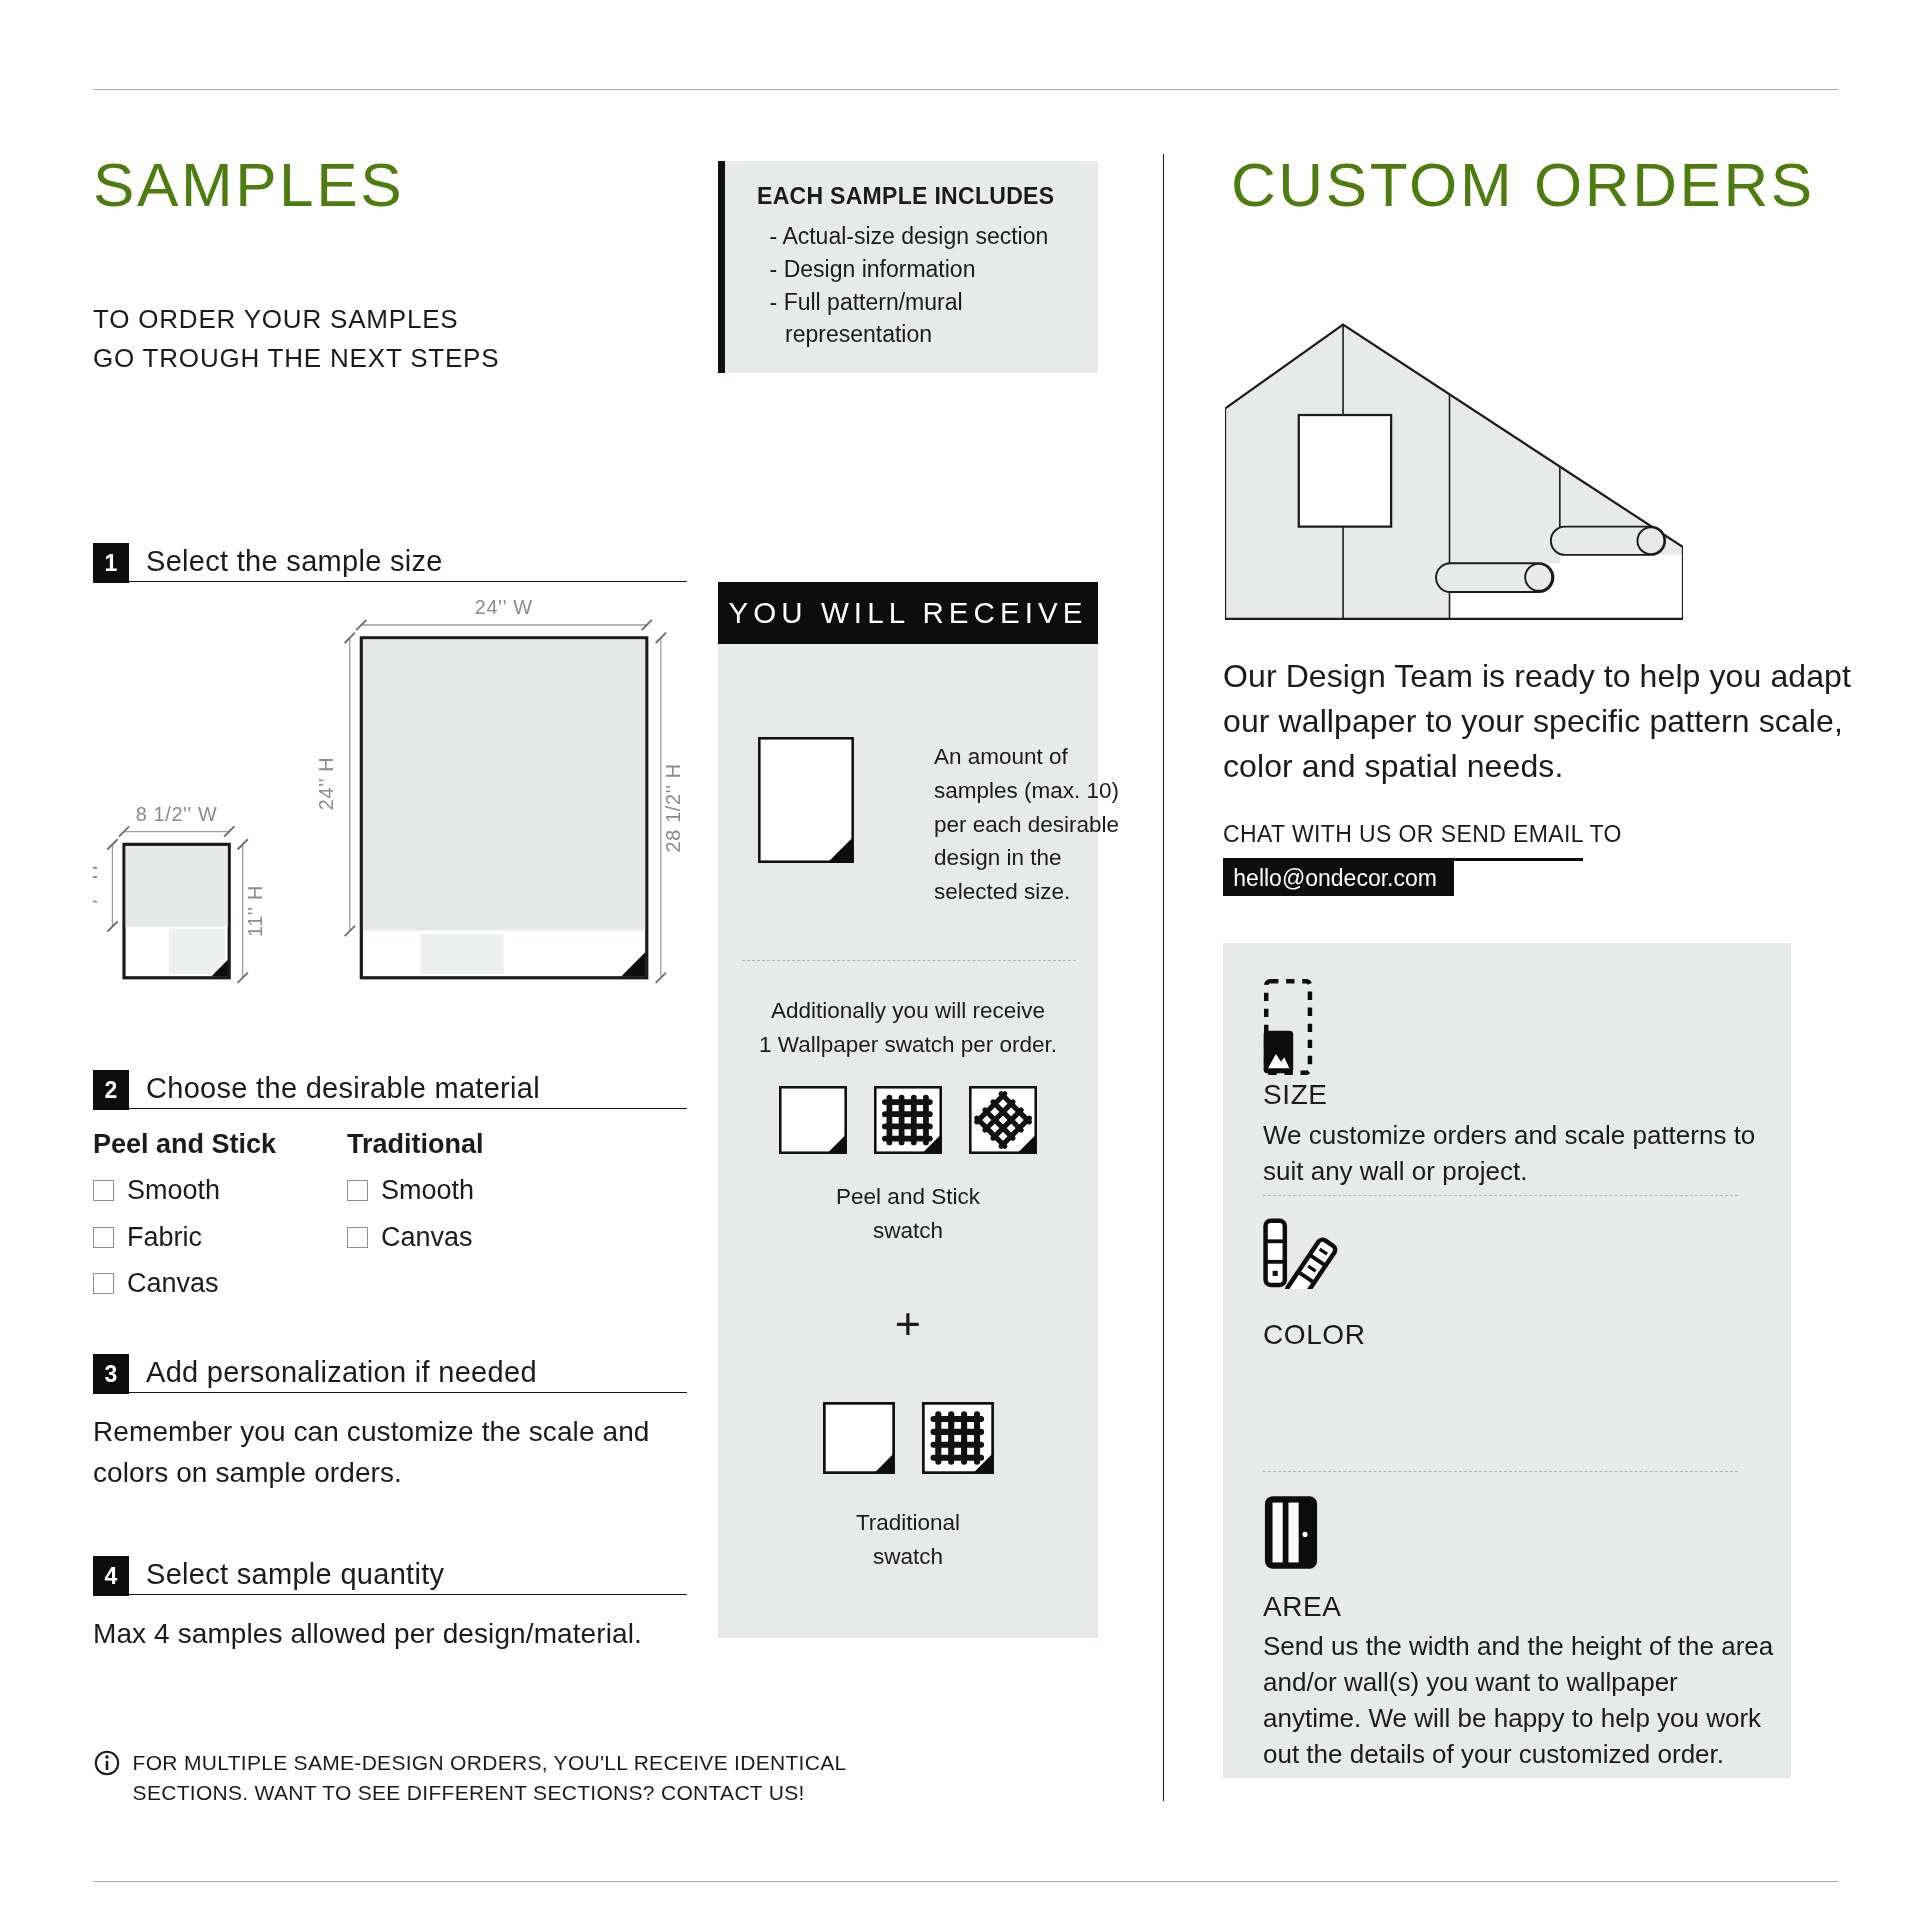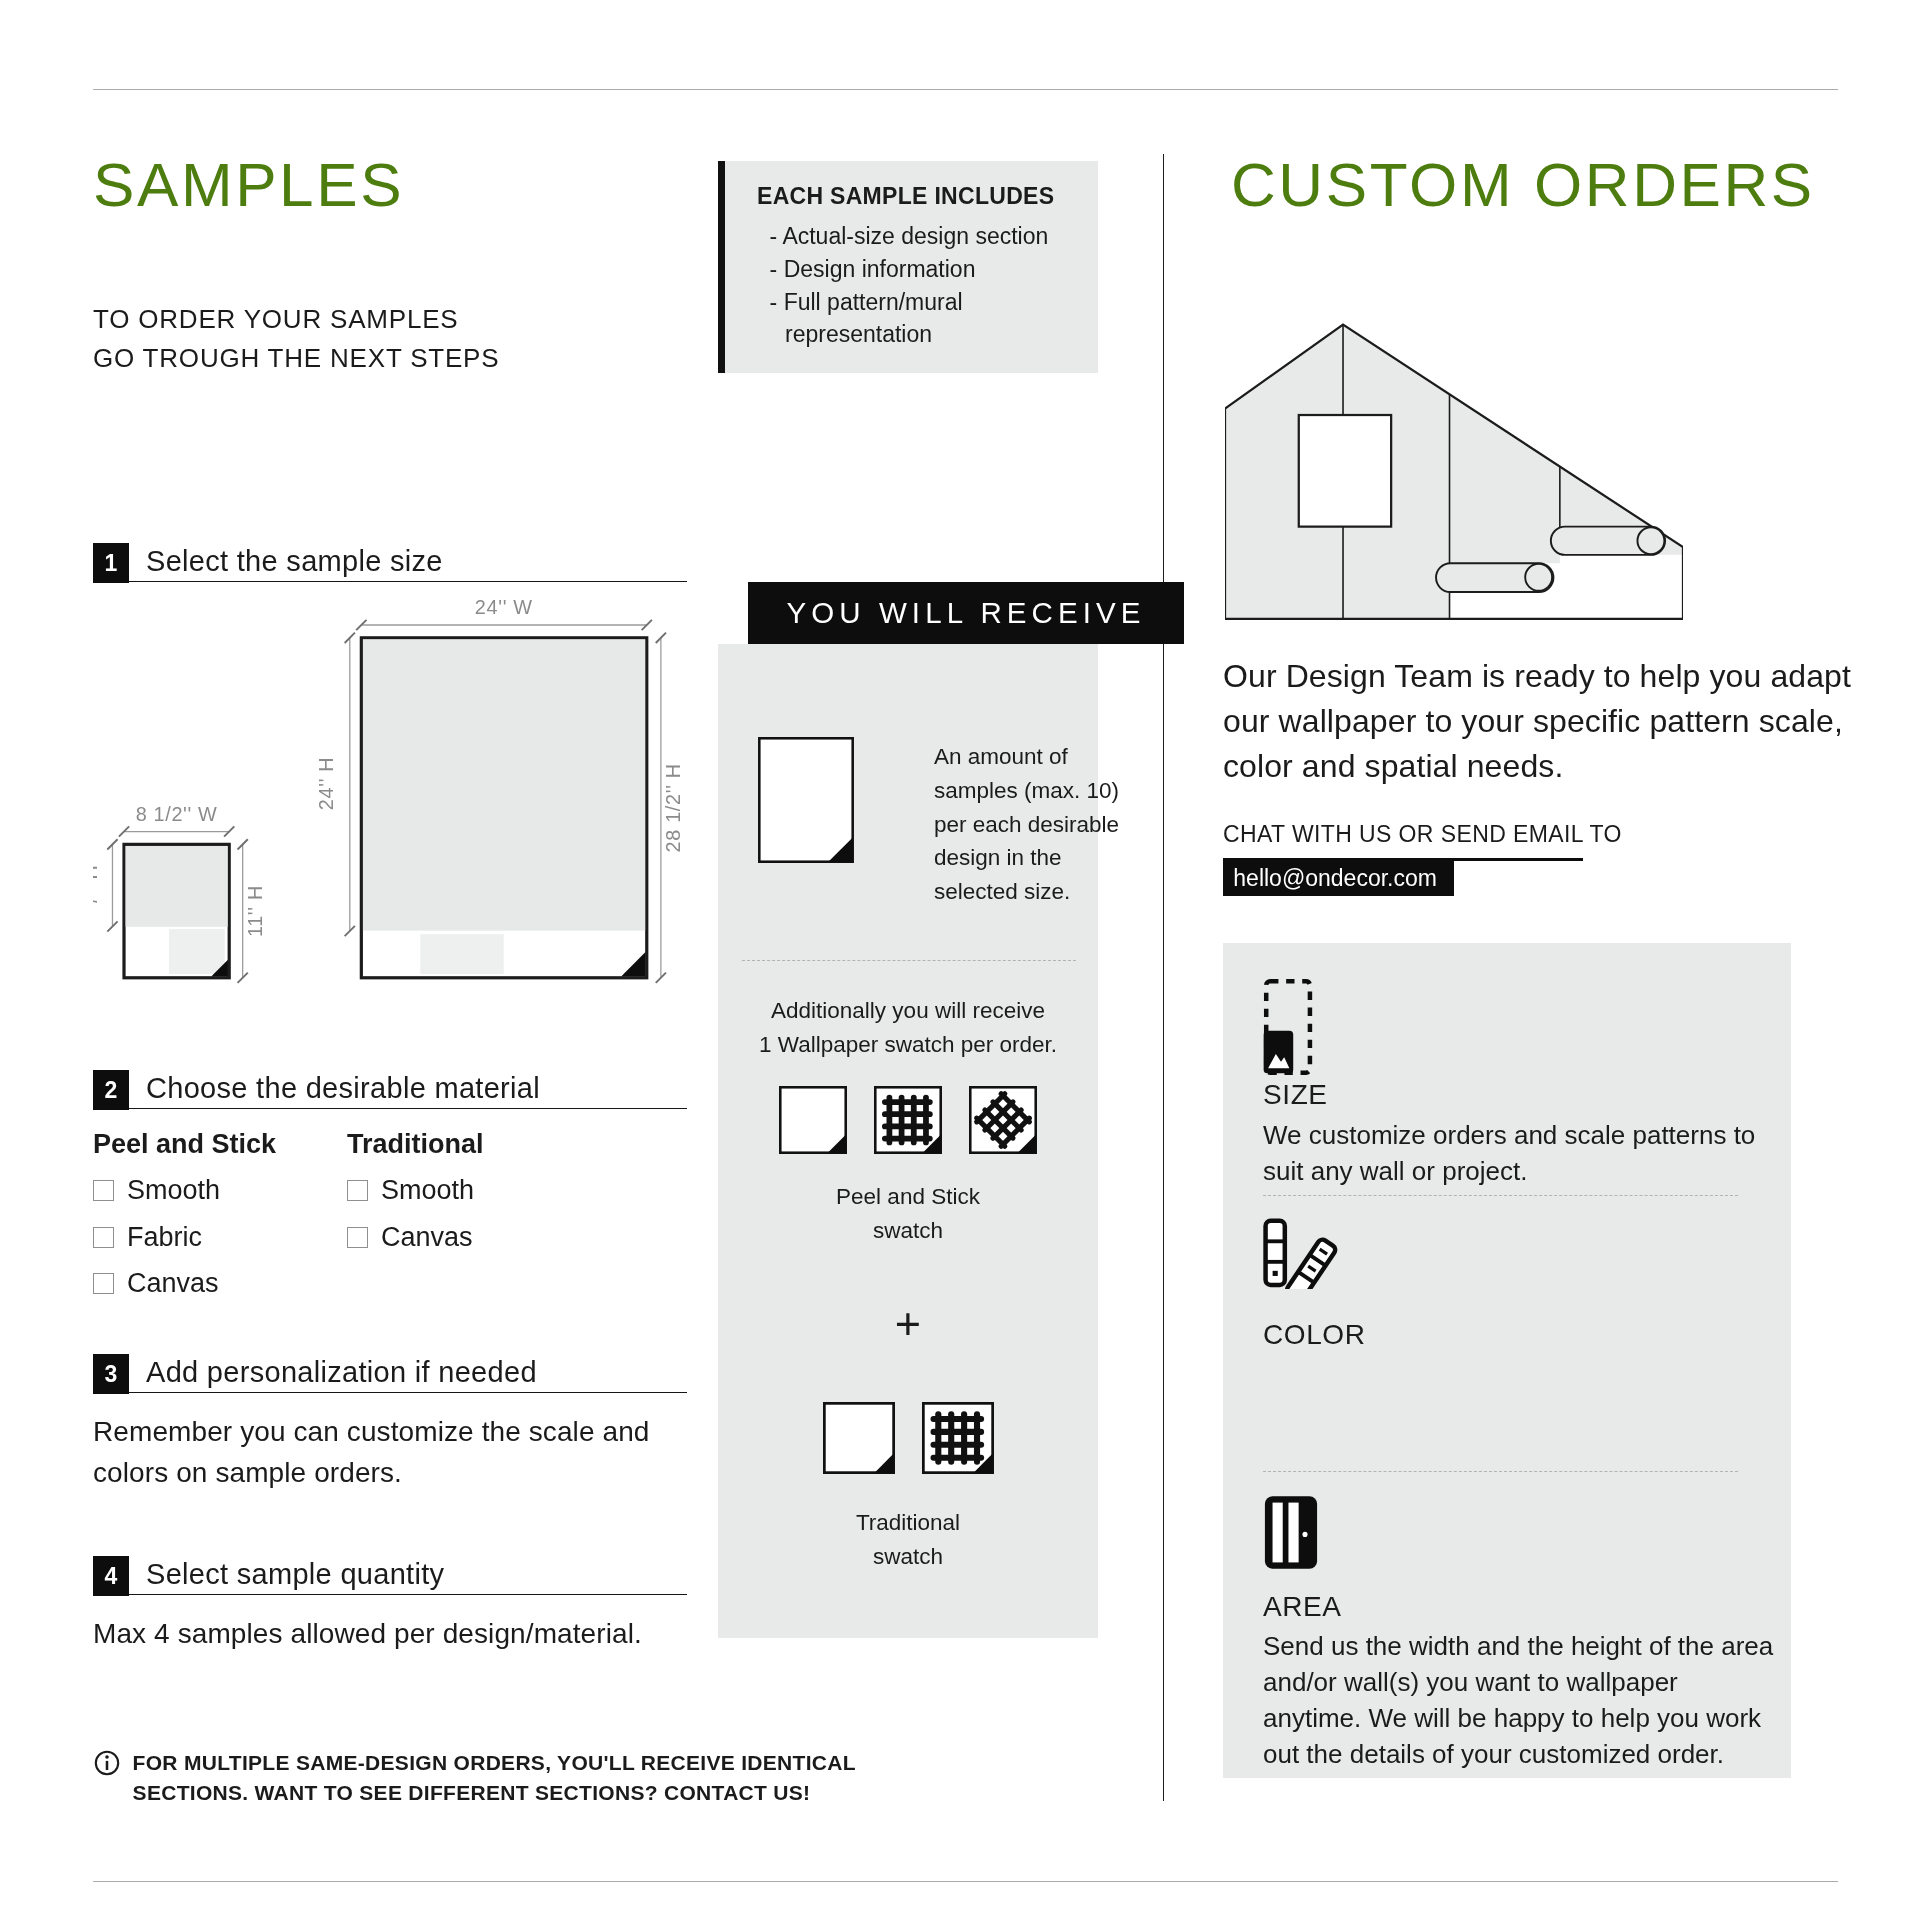--- a/index.html
+++ b/index.html
@@ -20,21 +20,21 @@
   .step .num{position:absolute;left:0;top:-1.3px;width:36px;height:40px;background:#0d0d0d;color:#fff;
              font-size:23px;font-weight:700;text-align:center;line-height:40px;}
   .step .stitle{position:absolute;left:53px;top:1.3px;font-size:29px;letter-spacing:0.3px;white-space:nowrap;}
   .body-text{font-size:28px;line-height:1.45;letter-spacing:0.1px;}
   
   .mat-title{font-size:27px;font-weight:700;margin-bottom:15.4px;}
   .opt{display:flex;align-items:center;margin-top:15.4px;}
   .cbx{width:19px;height:19px;border:1.9px solid #8f8f8f;margin-right:13px;flex:0 0 auto;}
   .opt span.lbl{font-size:27px;}
   
-  .banner{left:748px;top:582px;width:436px;height:62px;background:#0d0d0d;color:#fff;
+  .banner{left:718px;top:582px;width:380px;height:62px;background:#0d0d0d;color:#fff;
           display:flex;align-items:center;justify-content:center;font-size:29.5px;letter-spacing:5.1px;white-space:nowrap;text-align:right;}
   .panel{left:718px;top:644px;width:380px;height:994px;background:#e8e9e9;}
   .panel .amount{position:absolute;left:173px;top:96px;width:199px;font-size:22.5px;line-height:1.5;margin-left:43px;}
   .dashed{position:absolute;border-top:1.3px dashed #b3b3b3;}
   .center-txt{text-align:center;font-size:22.5px;line-height:1.5;}
   .swrow{position:absolute;left:0;width:100%;display:flex;justify-content:center;gap:27px;}
   .swlabel{position:absolute;left:0;width:100%;text-align:center;font-size:22.5px;line-height:1.5;}
   .plus{position:absolute;left:0;width:100%;text-align:center;font-size:45px;font-weight:300;color:#1b1b1b;}
   
   .para{font-size:32px;line-height:1.4;letter-spacing:0.1px;}
@@ -158,21 +158,21 @@
     <div class="stitle">Add personalization if needed</div>
   </div>
   <div class="abs body-text" style="left:93px;top:1412px;width:578px;">Remember you can customize the scale and colors on sample orders.</div>
 
   <div class="step" style="top:1557px;">
     <div class="num">4</div>
     <div class="stitle">Select sample quantity</div>
   </div>
   <div class="abs body-text" style="left:93px;top:1614px;width:642px;">Max 4 samples allowed per design/material.</div>
 
-  <div class="abs" style="left:93px;top:1748px;display:flex;font-weight:bold;">
+  <div class="abs" style="left:93px;top:1748px;display:flex;">
     <svg width="28" height="28" viewBox="0 0 40 40" style="margin-top:1.3px;">
       <circle cx="20" cy="20" r="16" fill="none" stroke="#1b1b1b" stroke-width="3"></circle>
       <rect x="18.2" y="17" width="3.6" height="13" fill="#1b1b1b"></rect>
       <circle cx="20" cy="11.5" r="2.6" fill="#1b1b1b"></circle>
     </svg>
     <div style="margin-left:11.6px;font-size:21px;line-height:1.45;letter-spacing:0.3px;">
       <div>FOR MULTIPLE SAME-DESIGN ORDERS, YOU'LL RECEIVE IDENTICAL</div>
       <div>SECTIONS. WANT TO SEE DIFFERENT SECTIONS? CONTACT US!</div>
     </div>
   </div>

